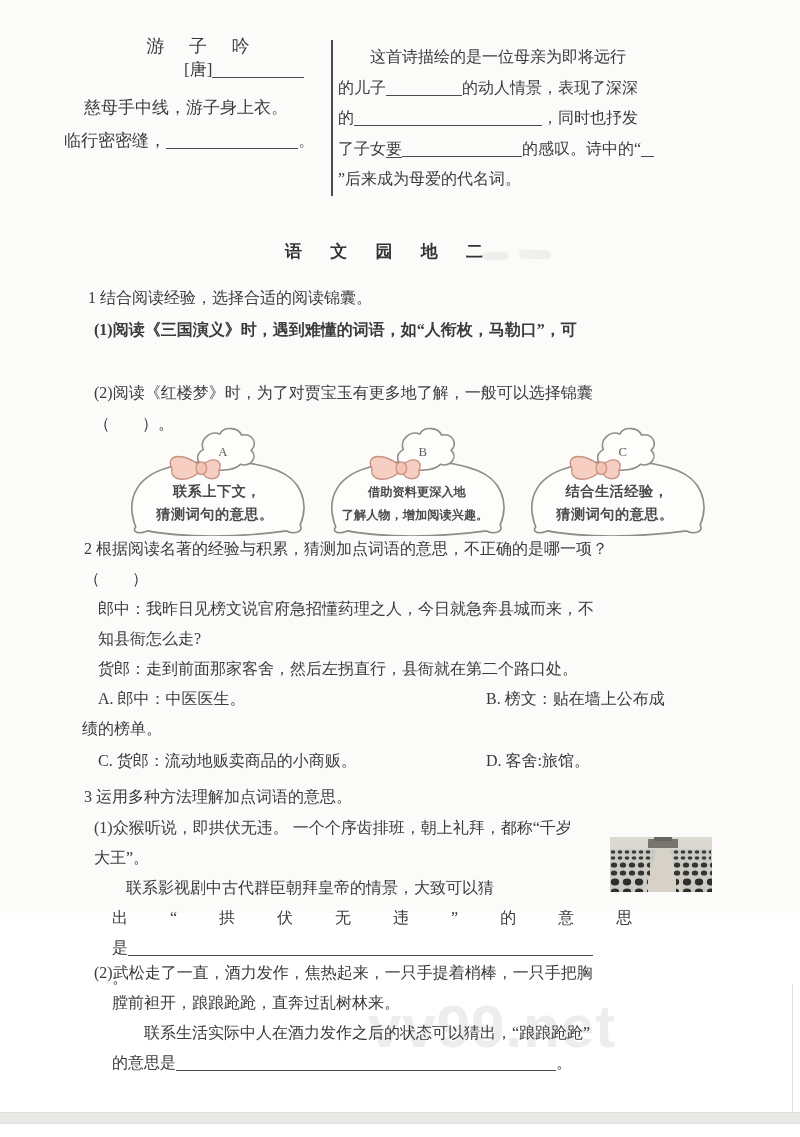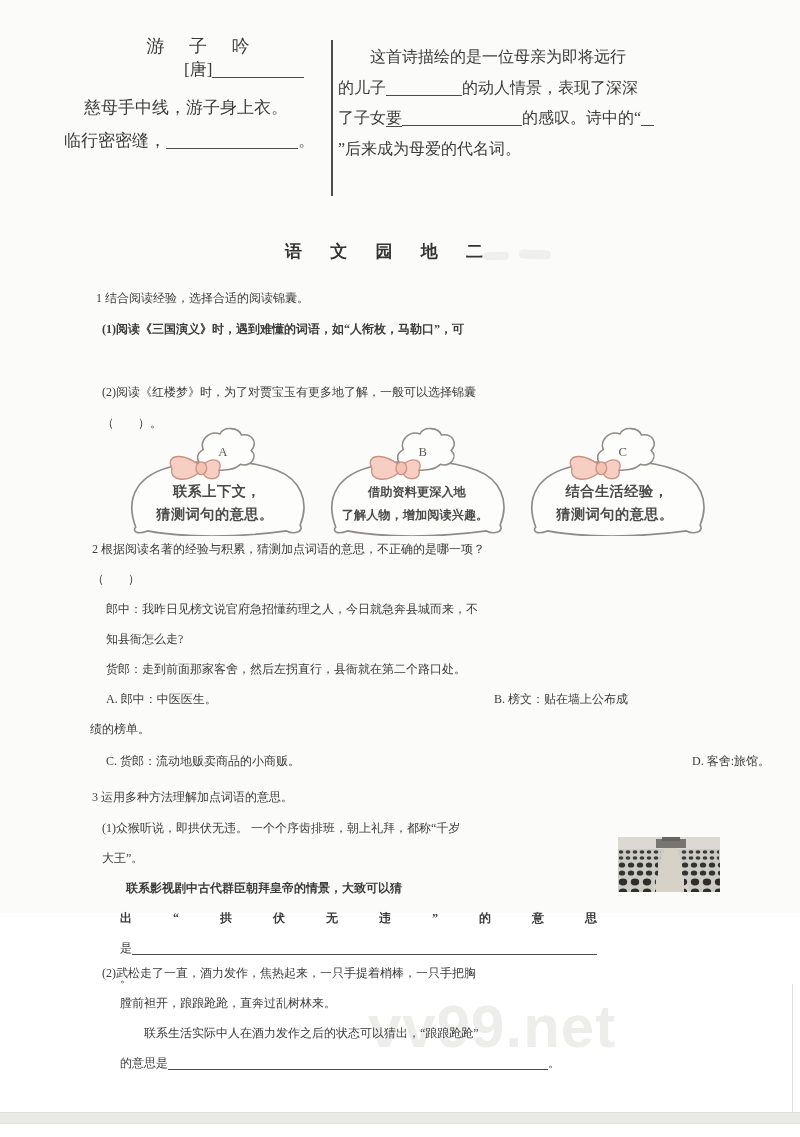--- a/index.html
+++ b/index.html
@@ -9,21 +9,21 @@
     font-family:"Liberation Serif","DejaVu Serif",serif;
     color:#3b3b3b;
     position:relative;
     overflow:hidden;
   }
   .page {
     position:absolute; left:0; top:0; width:800px; height:913px;
     background:#fbfbfa;
   }
   .z { position:absolute; z-index:2; }
-  .txt { font-size:12px; line-height:30px;margin-left:8px; }
+  .txt { font-size:16px; line-height:30px; }
 
   
   .poem-block { left:62px; top:34px; width:268px; font-size:17px; }
   .poem-title { text-align:center; letter-spacing:10px; padding-left:14px; font-size:18px; line-height:24px; }
   .poem-dynasty { padding-left:122px; line-height:24px; }
   .poem-line1 { padding-left:22px; margin-top:10px; line-height:32px; }
   .poem-line2 { padding-left:2px; line-height:34px; }
   .poem-line3 { padding-left:14px; line-height:36px; }
 
   .vdivider { left:331px; top:40px; width:2px; height:156px; background:#4c4c4c; }
@@ -56,25 +56,25 @@
   .bag-letter { font-family:"Liberation Serif",serif; font-size:13px; fill:#5a5a58; }
   .bag-text { font-size:14.5px; fill:#4a4a4a; letter-spacing:.5px; font-weight:bold; }
   .bag-text.small { font-size:12.5px; letter-spacing:0; }
 
   .q2-stem { left:84px; top:534px; width:680px; line-height:30px; }
   .q2-para1 { left:98px; top:594px; width:644px; line-height:30px; }
   .q2-para2 { left:98px; top:654px; width:644px; line-height:30px;font-family:Liberation Serif, serif; }
   .opts { left:82px; top:684px; width:680px; line-height:30px; }
   .opt-line { display:flex; }
   .opt-left { width:404px; padding-left:16px; }
-  .opt-row2 { margin-top:2px;justify-content:space-between; }
+  .opt-row2 { margin-top:2px; }
 
   .q3-stem { left:84px; top:782px; }
   .q3-item1 { left:94px; top:813px; width:662px; line-height:30px; }
-  .q3-hints { width:520px;font-weight:bold; }
+  .q3-hints { width:520px; }
   .spread { word-spacing:34px; letter-spacing:2px; white-space:nowrap; }
   .court-photo { position:absolute; left:516px; top:24px; width:102px; height:55px; }
   .q3-item2 { left:94px; top:958px; width:662px; line-height:30px; }
   .ind { padding-left:18px; }
 
   .watermark {
     left:368px; top:992px; z-index:1;
     font-family:"Liberation Sans","DejaVu Sans",sans-serif;
     font-weight:bold; font-size:60px; letter-spacing:1px;
     color:#ededec; white-space:nowrap;
@@ -93,20 +93,21 @@
     <div class="poem-dynasty"><span>[唐]</span><span class="bl w92"></span></div>
     <div class="poem-line1">慈母手中线，游子身上衣。</div>
     <div class="poem-line2"><span>临行密密缝，</span><span class="bl w132"></span><span>。</span></div>
   </div>
 
   <div class="z vdivider"></div>
 
   <div class="z intro-block">
     <div class="indent2">这首诗描绘的是一位母亲为即将远行</div>
     <div><span>的儿子</span><span class="bl w76"></span><span>的动人情景，表现了深深</span></div>
+    <div><span>的</span><span class="bl w188"></span><span>，同时也抒发</span></div>
     <div><span>了子女</span><span class="u">要</span><span class="bl w120"></span><span>的感叹。诗中的“</span><span class="bl w13"></span></div>
     <div>”后来成为母爱的代名词。</div>
   </div>
 
   <div class="z main-title">语 文 园 地 二</div>
   <div class="z smudge smudge1"></div>
   <div class="z smudge smudge2"></div>
 
   <div class="z txt q1-stem">1 结合阅读经验，选择合适的阅读锦囊。</div>
   <div class="z txt q1-item1">

